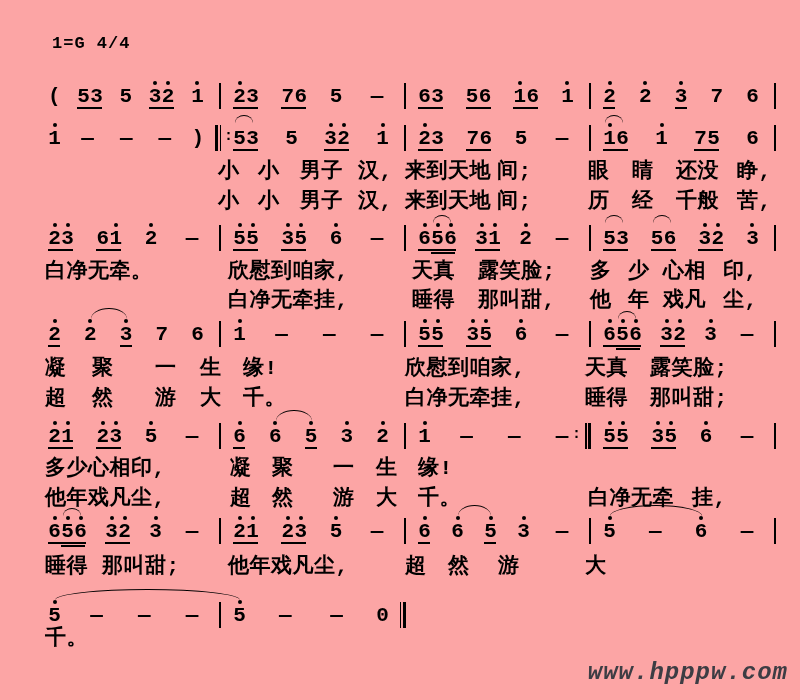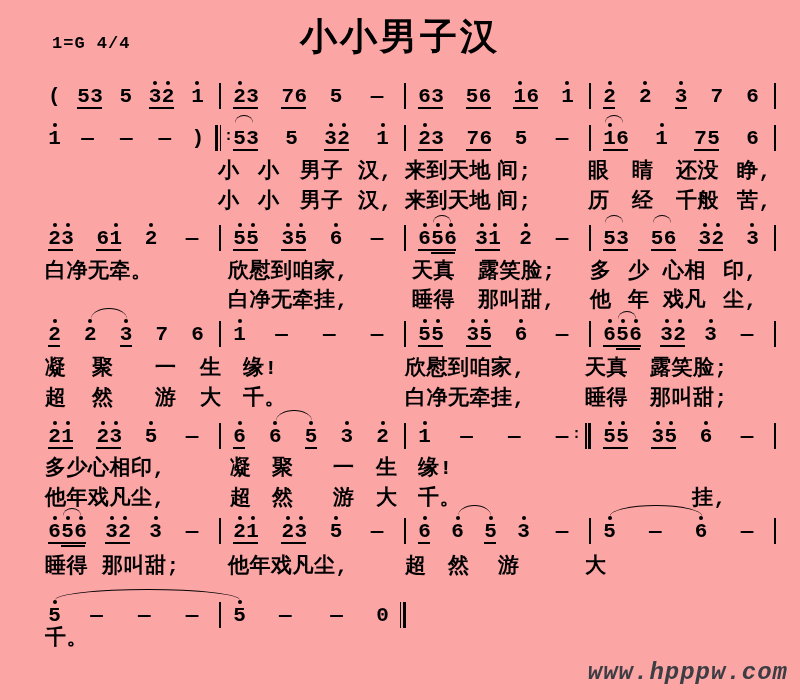--- a/index.html
+++ b/index.html
@@ -33,21 +33,20 @@
   .lyricrow{position:absolute;left:0;width:100%;height:26px;}
   .lyr{position:absolute;font-size:21px;font-weight:700;white-space:pre;letter-spacing:0.5px;}
   .watermark{position:absolute;right:12px;top:659px;font-size:24px;font-weight:700;
              font-style:italic;color:#3d3d44;letter-spacing:1px;}
 </style>
 </head>
 <body>
 
 <div class="page" id="page">
   <div class="key">1=G 4/4</div>
-  <h1 class="title">小小男子汉</h1>
   <div class="credits">
   </div>
 
   <div class="watermark">www.hpppw.com</div>
 <div class="system" style="top: 82px; left: 35px; width: 740px;">
       <div class="measure">
         <span class="cell sym">(</span>
         <span class="cell">
           <span class="ch">5</span>
           <span class="ch">3</span>
@@ -633,20 +632,21 @@
       <span class="lyr" style="left: 376px;">生</span>
       <span class="lyr" style="left: 418px;">缘!</span>
     </div>
     <div class="lyricrow" style="top: 483px;">
       <span class="lyr" style="left: 45px;">他年戏凡尘,</span>
       <span class="lyr" style="left: 230px;">超</span>
       <span class="lyr" style="left: 272px;">然</span>
       <span class="lyr" style="left: 333px;">游</span>
       <span class="lyr" style="left: 376px;">大</span>
       <span class="lyr" style="left: 418px;">千。</span>
+      <span class="lyr" style="left: 588px;">白净无牵</span>
       <span class="lyr" style="left: 692px;">挂,</span>
     </div>
     <div class="lyricrow" style="top: 551px;">
       <span class="lyr" style="left: 45px;">睡得</span>
       <span class="lyr" style="left: 102px;">那叫甜;</span>
       <span class="lyr" style="left: 228px;">他年戏凡尘,</span>
       <span class="lyr" style="left: 405px;">超</span>
       <span class="lyr" style="left: 448px;">然</span>
       <span class="lyr" style="left: 498px;">游</span>
       <span class="lyr" style="left: 585px;">大</span>

